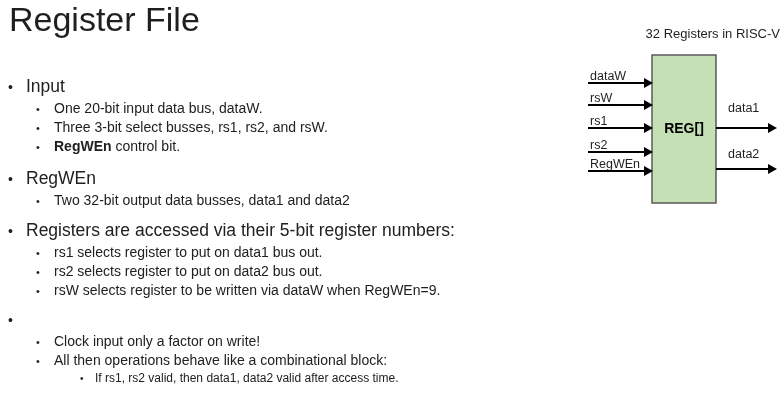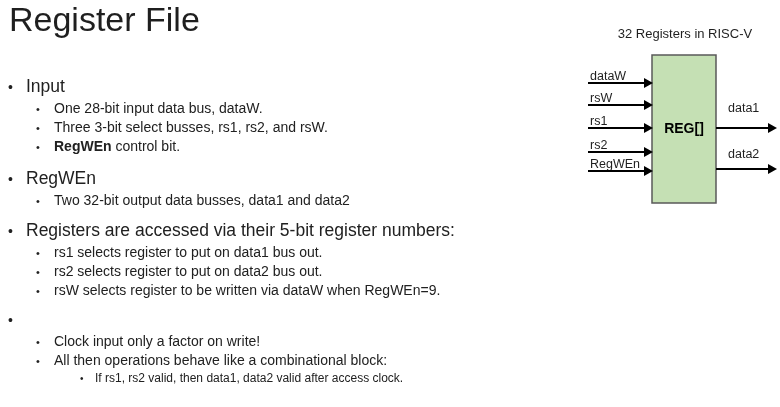--- a/index.html
+++ b/index.html
@@ -34,21 +34,21 @@
   .b3 .dot { width: 15px; font-size: 10px; }
 
   .gap10 { margin-top: 10px; }
   .gap8  { margin-top: 8px; }
 
   .bold { font-weight: 700; }
 
   .diagram { position: absolute; left: 560px; top: 26px; width: 220px; }
   .diagram-caption {
     font-size: 13px; color: #1f1f1f;
-    text-align: center; padding-left: 30px;
+    text-align: right; padding-left: 30px;
     height: 22px;
   }
   .diagram svg { display: block; }
   .sig-label { font-size: 12.5px; fill: #1f1f1f; }
   .block-label { font-size: 14px; font-weight: 700; fill: #000000; }
 </style>
 </head>
 <body>
 
 <div class="slide">
@@ -56,21 +56,21 @@
   <div class="title">Register File</div>
 
   <div class="content">
 
     <div class="line b1">
       <span class="dot">•</span>
       <span>Input</span>
     </div>
     <div class="line b2">
       <span class="dot">•</span>
-      <span>One 28-bit input data bus, dataW.</span>
+      <span>One 20-bit input data bus, dataW.</span>
     </div>
     <div class="line b2">
       <span class="dot">•</span>
       <span>Three 3-bit select busses, rs1, rs2, and rsW.</span>
     </div>
     <div class="line b2">
       <span class="dot">•</span>
       <span><span class="bold">RegWEn</span><span> control bit.</span></span>
     </div>
 
@@ -106,21 +106,21 @@
     <div class="line b2">
       <span class="dot">•</span>
       <span>Clock input only a factor on write!</span>
     </div>
     <div class="line b2">
       <span class="dot">•</span>
       <span>All then operations behave like a combinational block:</span>
     </div>
     <div class="line b3">
       <span class="dot">•</span>
-      <span>If rs1, rs2 valid, then data1, data2 valid after access clock.</span>
+      <span>If rs1, rs2 valid, then data1, data2 valid after access time.</span>
     </div>
 
   </div>
 
   <div class="diagram">
     <div class="diagram-caption">32 Registers in RISC-V</div>
 
     <svg width="220" height="162" viewBox="0 0 220 162">
 
       <rect x="92" y="7" width="64" height="148" stroke-width="1.5" stroke="#595959" fill="#c5e0b4"></rect>

